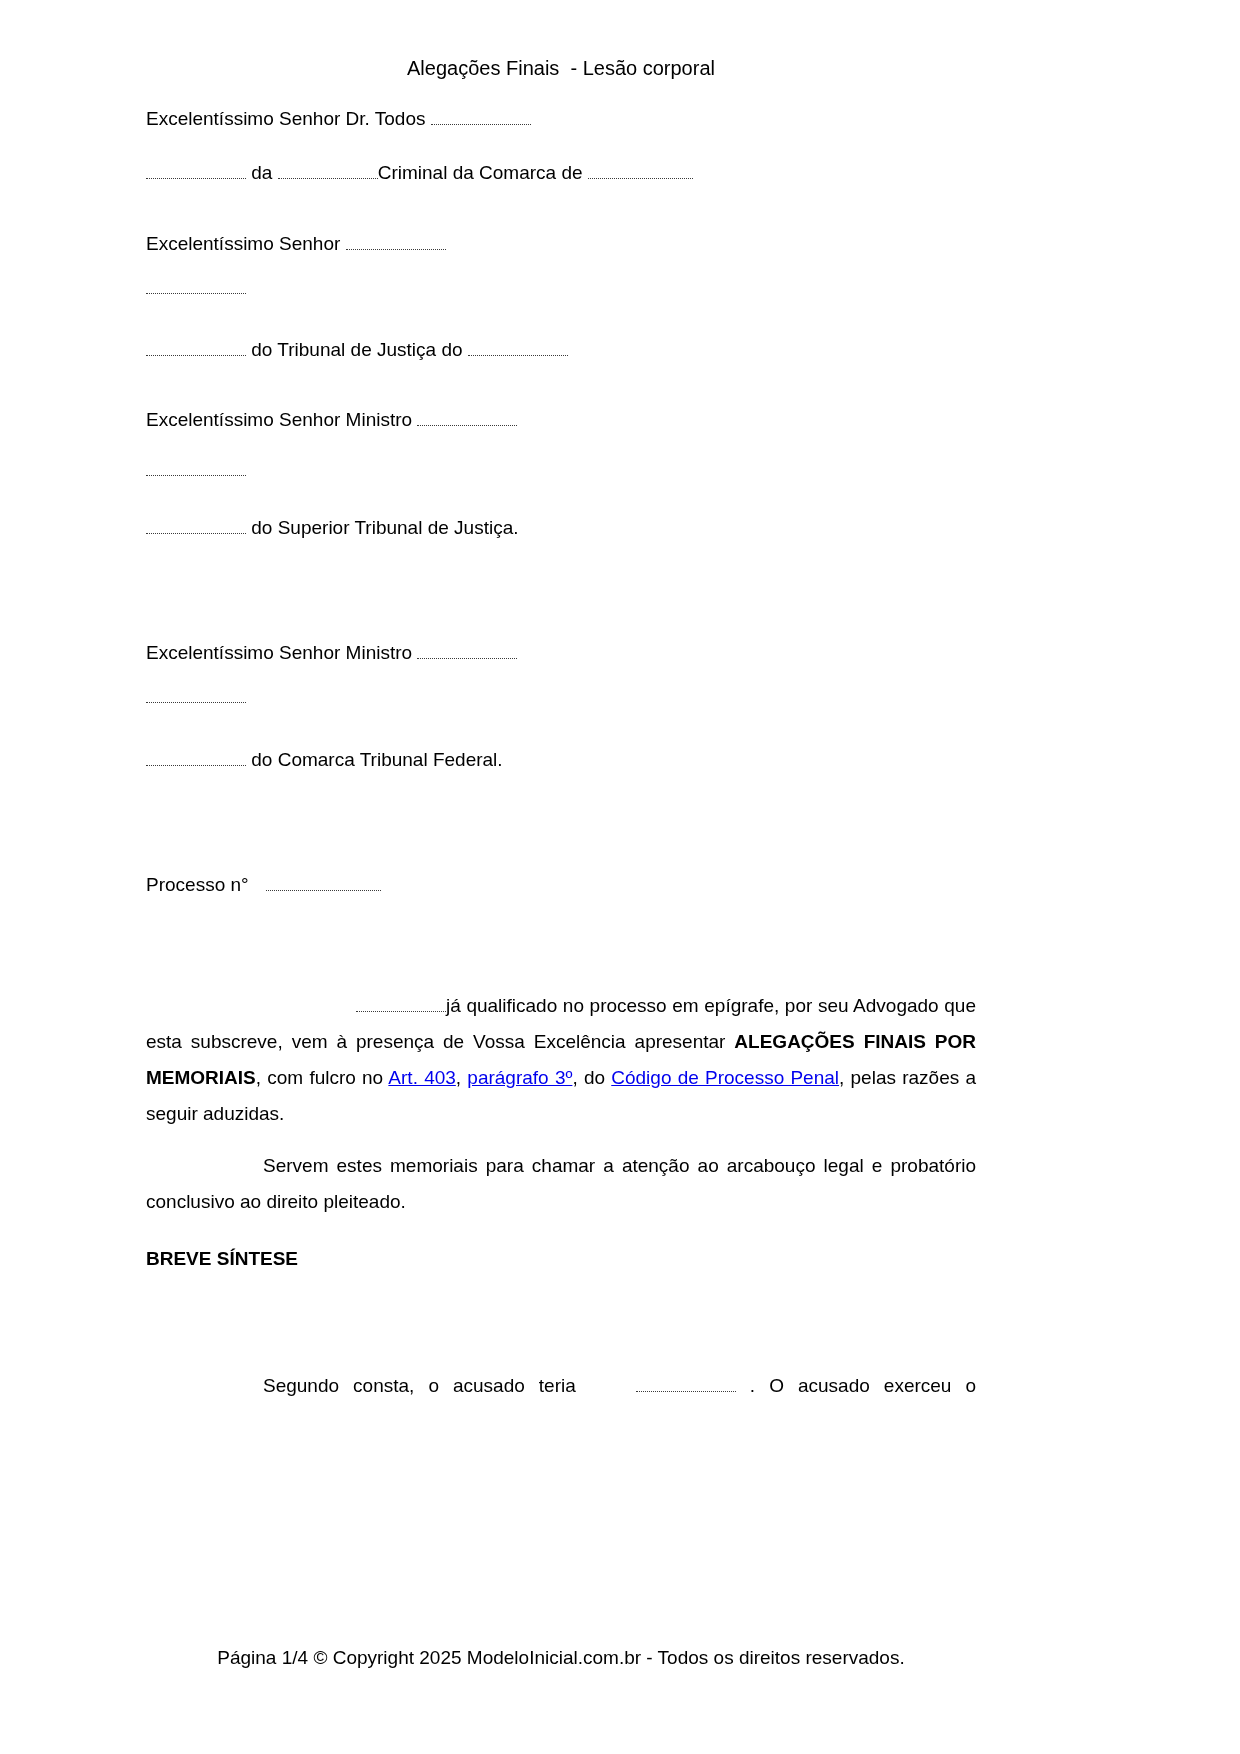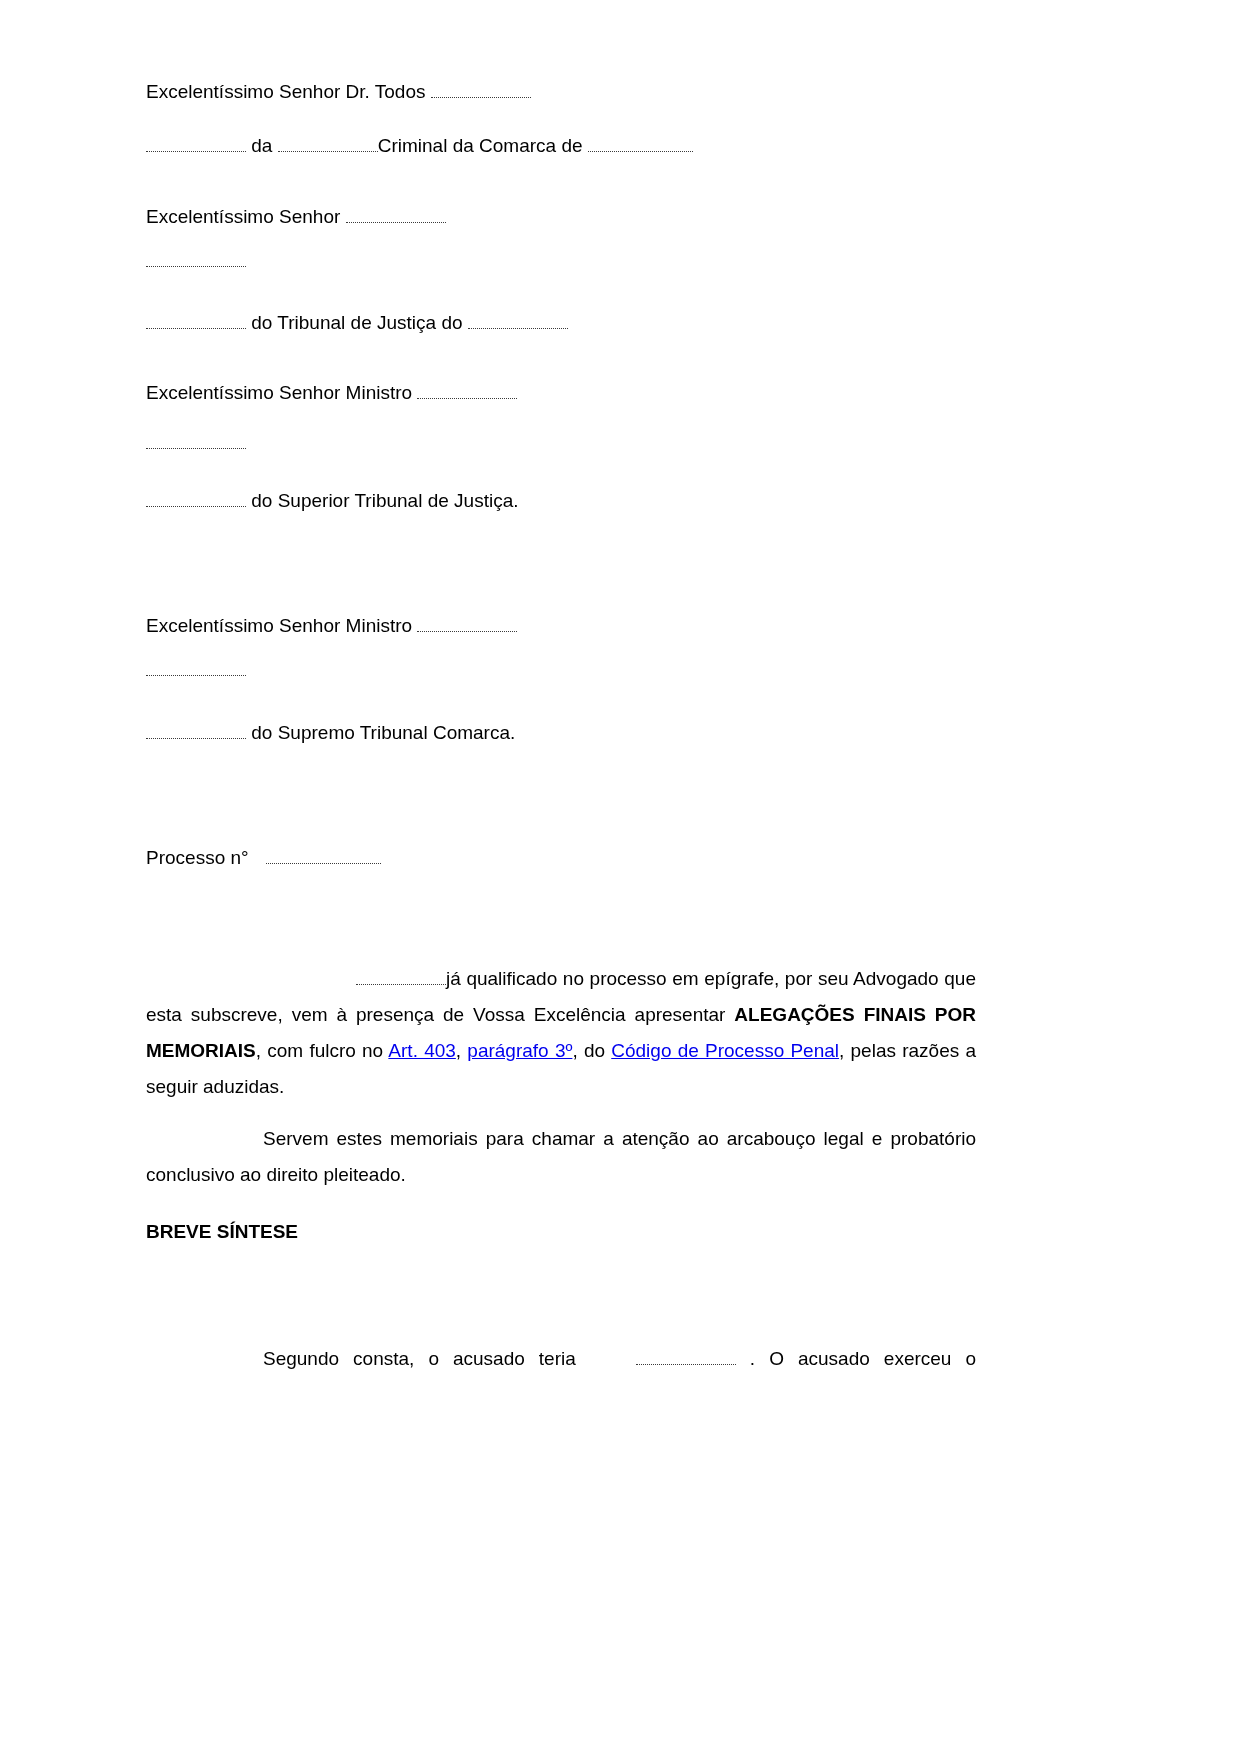--- a/index.html
+++ b/index.html
@@ -82,20 +82,21 @@
     text-align:center;
     line-height:22px;
   }
 </style>
 </head>
 <body>
 
 <div class="page">
   <div class="content">
 
+    <div class="title">Alegações Finais  - Lesão corporal</div>
 
     <div class="line mt26"><span>Excelentíssimo Senhor Dr. Todos </span><span class="blank w100"></span></div>
 
     <div class="line mt18"><span class="blank w100"></span><span> da </span><span class="blank w100"></span><span>Criminal da Comarca de </span><span class="blank w105"></span></div>
 
     <div class="line mt49"><span>Excelentíssimo Senhor </span><span class="blank w100"></span></div>
 
     <div class="line mt22"><span class="blank w100"></span></div>
 
     <div class="line mt40"><span class="blank w100"></span><span> do Tribunal de Justiça do </span><span class="blank w100"></span></div>
@@ -103,31 +104,32 @@
     <div class="line mt48"><span>Excelentíssimo Senhor Ministro </span><span class="blank w100"></span></div>
 
     <div class="line mt28"><span class="blank w100"></span></div>
 
     <div class="line mt36"><span class="blank w100"></span><span> do Superior Tribunal de Justiça.</span></div>
 
     <div class="line mt103"><span>Excelentíssimo Senhor Ministro </span><span class="blank w100"></span></div>
 
     <div class="line mt22"><span class="blank w100"></span></div>
 
-    <div class="line mt41"><span class="blank w100"></span><span> do Supremo Tribunal Comarca.</span></div>
+    <div class="line mt41"><span class="blank w100"></span><span> do Comarca Tribunal Federal.</span></div>
 
     <div class="line mt103"><span>Processo n° </span><span class="blank w115"></span></div>
 
     <p class="para p1 mt92"><span class="blank w90"></span><span>já qualificado no processo em epígrafe, por seu Advogado que esta subscreve, vem à presença de Vossa Excelência apresentar </span><b>ALEGAÇÕES FINAIS POR MEMORIAIS</b><span>, com fulcro no </span><a class="link">Art. 403</a><span>, </span><a class="link">parágrafo 3º</a><span>, do </span><a class="link">Código de Processo Penal</a><span>, pelas razões a seguir aduzidas.</span></p>
 
     <p class="para p2 mt16">Servem estes memoriais para chamar a atenção ao arcabouço legal e probatório conclusivo ao direito pleiteado.</p>
 
     <div class="heading mt12">BREVE SÍNTESE</div>
 
 
     <div class="para-block mt26" style="margin-top:26px;">
       <div class="jline indent-block"><span>Segundo consta, o acusado teria</span><span class="gap g60"></span><span class="blank w100"></span><span> . O acusado exerceu o</span></div>
       
     </div>
 
   </div>
 
+  <div class="footer">Página 1/4 © Copyright 2025 ModeloInicial.com.br - Todos os direitos reservados.</div>
 </div>
 
 </body></html>

